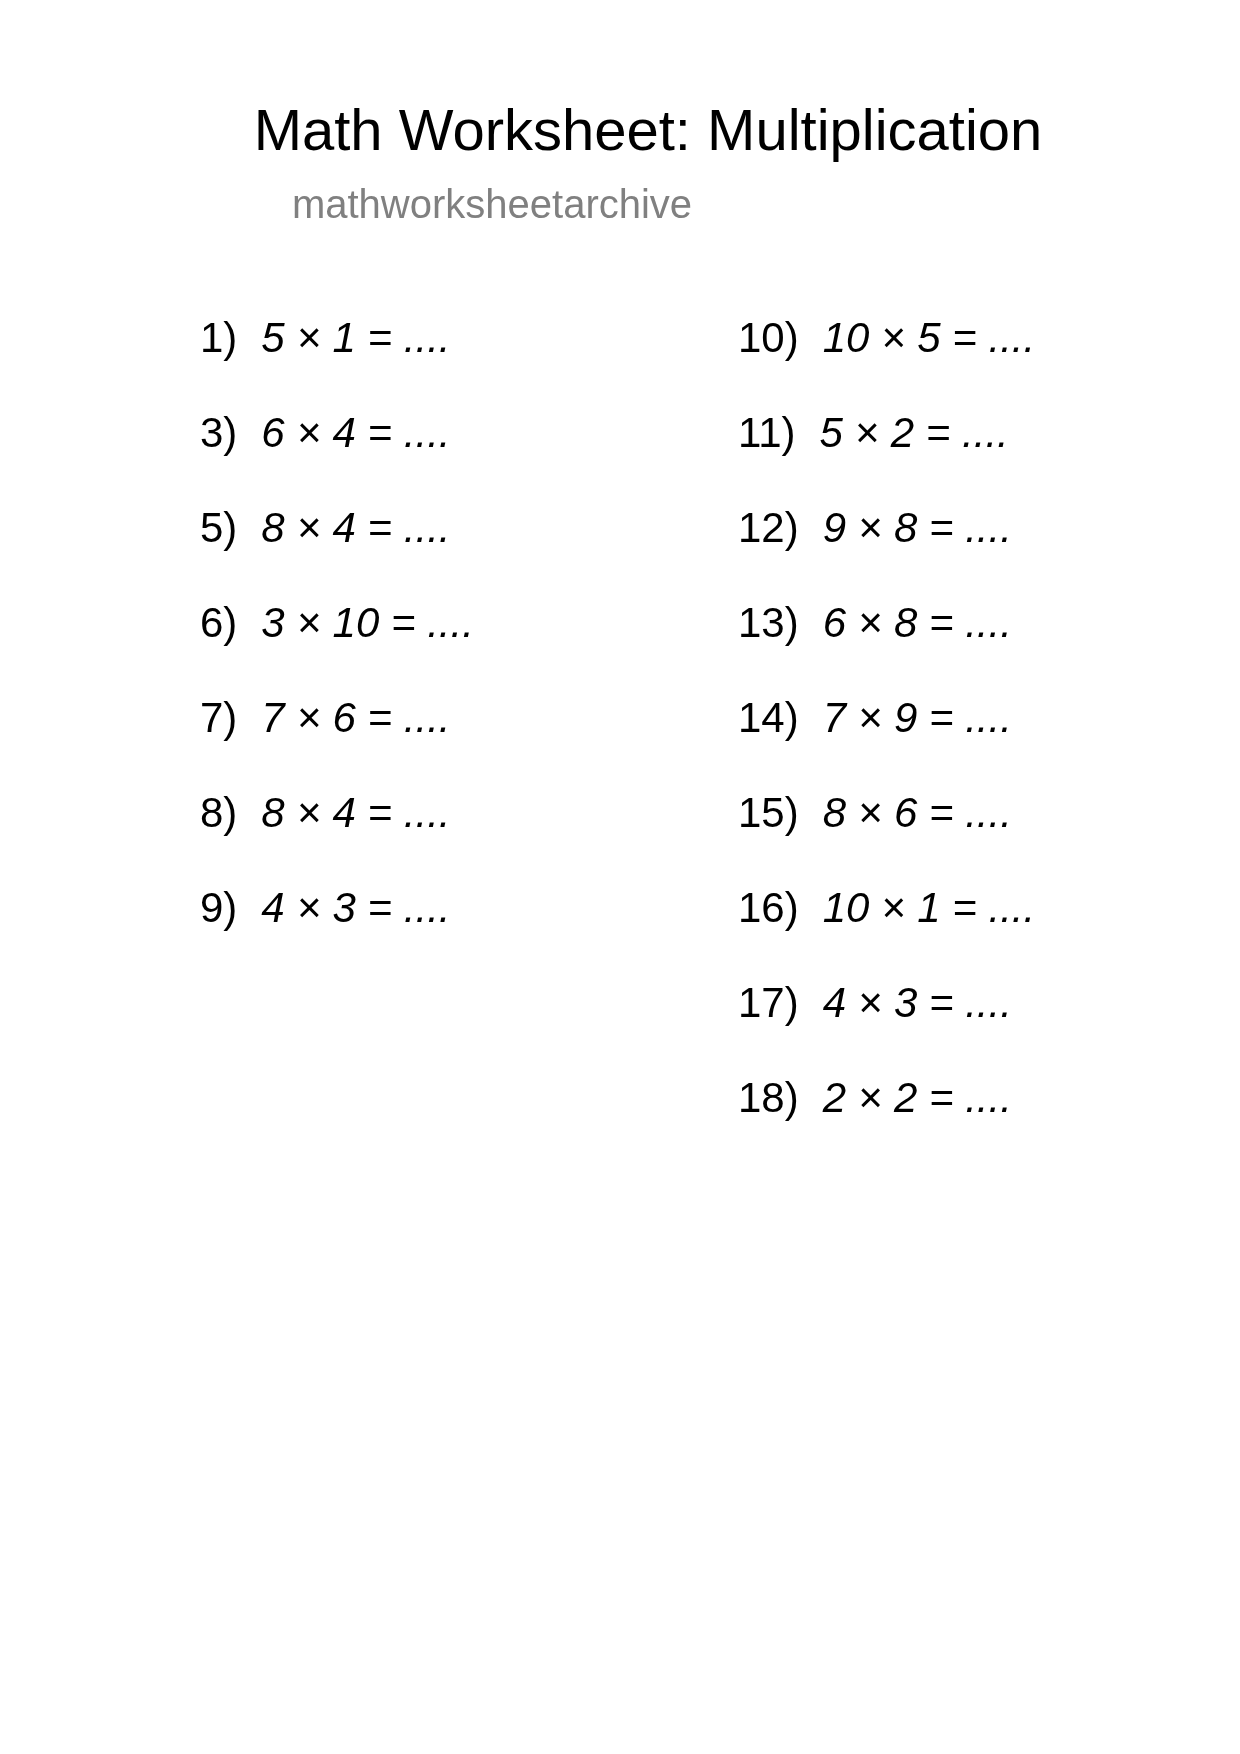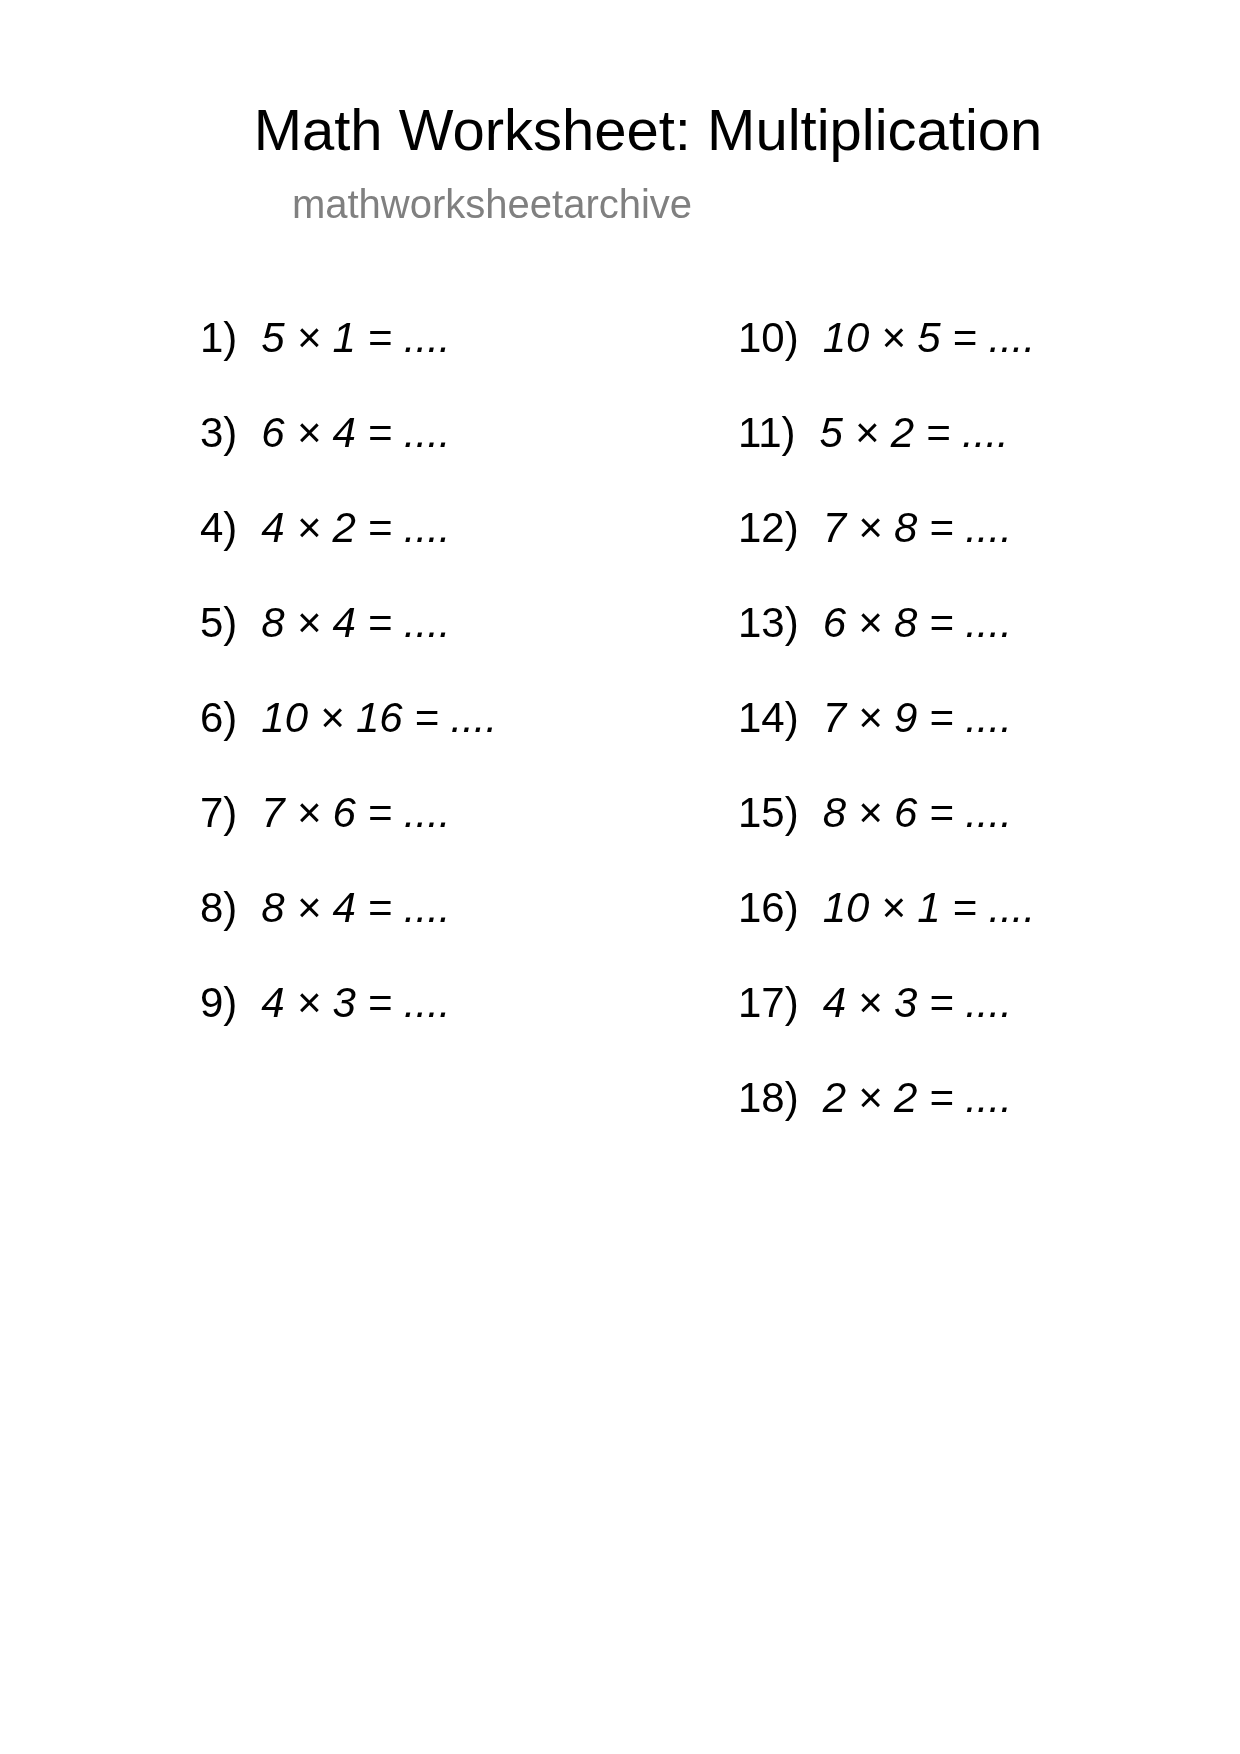--- a/index.html
+++ b/index.html
@@ -20,31 +20,30 @@
   </style>
 </head>
 <body>
 
 <div class="title">Math Worksheet: Multiplication</div>
 <div class="subtitle">mathworksheetarchive</div>
 
 <div class="col left">
   <div class="problem"><span class="num">1)</span><span class="expr">5 × 1 = ....</span></div>
   <div class="problem"><span class="num">3)</span><span class="expr">6 × 4 = ....</span></div>
-  <div class="problem"><span class="num">4)</span><span class="expr">4 × 2 = ....</span></div>
   <div class="problem"><span class="num">5)</span><span class="expr">8 × 4 = ....</span></div>
-  <div class="problem"><span class="num">6)</span><span class="expr">10 × 16 = ....</span></div>
+  <div class="problem"><span class="num">6)</span><span class="expr">3 × 10 = ....</span></div>
   <div class="problem"><span class="num">7)</span><span class="expr">7 × 6 = ....</span></div>
   <div class="problem"><span class="num">8)</span><span class="expr">8 × 4 = ....</span></div>
   <div class="problem"><span class="num">9)</span><span class="expr">4 × 3 = ....</span></div>
 </div>
 
 <div class="col right">
   <div class="problem"><span class="num">10)</span><span class="expr">10 × 5 = ....</span></div>
   <div class="problem"><span class="num">11)</span><span class="expr">5 × 2 = ....</span></div>
-  <div class="problem"><span class="num">12)</span><span class="expr">7 × 8 = ....</span></div>
+  <div class="problem"><span class="num">12)</span><span class="expr">9 × 8 = ....</span></div>
   <div class="problem"><span class="num">13)</span><span class="expr">6 × 8 = ....</span></div>
   <div class="problem"><span class="num">14)</span><span class="expr">7 × 9 = ....</span></div>
   <div class="problem"><span class="num">15)</span><span class="expr">8 × 6 = ....</span></div>
   <div class="problem"><span class="num">16)</span><span class="expr">10 × 1 = ....</span></div>
   <div class="problem"><span class="num">17)</span><span class="expr">4 × 3 = ....</span></div>
   <div class="problem"><span class="num">18)</span><span class="expr">2 × 2 = ....</span></div>
 </div>
 
 </body></html>

